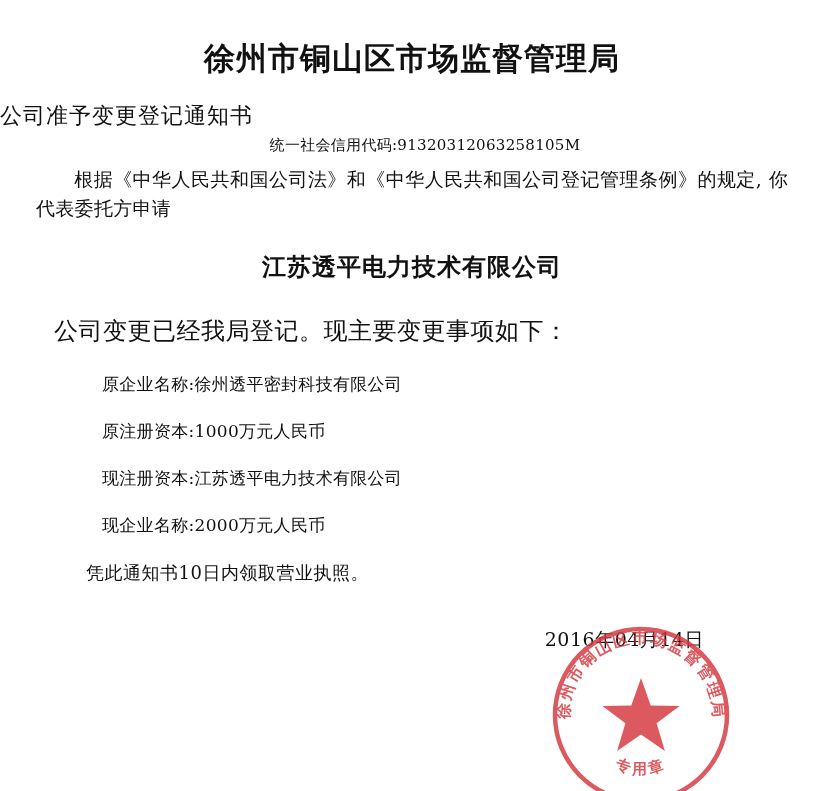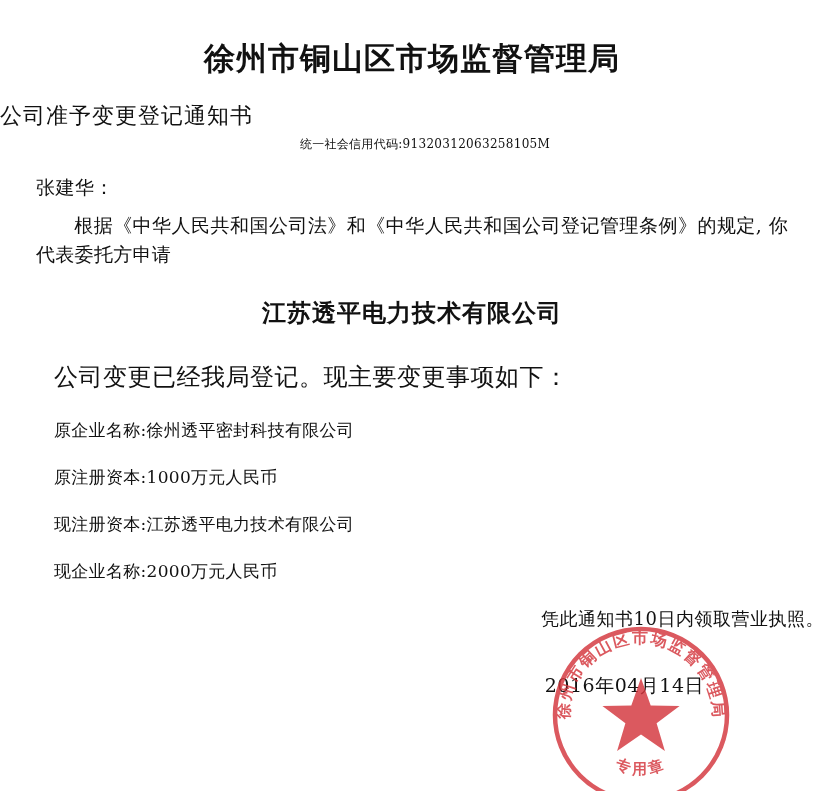--- a/index.html
+++ b/index.html
@@ -41,21 +41,21 @@
     line-height: 1.2;
   }
   .doc-number {
     text-align: center;
     font-size: 15px;
     margin-top: 12px;
     letter-spacing: 0.3px;
   }
   .credit-code {
     text-align: center;
-    font-size: 12px;
+    font-size: 15px;
     margin-top: 6px;
     letter-spacing: 0.3px;
     padding-left: 26px;
   }
 
   
   .addressee {
     font-size: 19px;
     margin: 22px 0 0 36px;
     letter-spacing: 0.5px;
@@ -84,26 +84,26 @@
     letter-spacing: 0.5px;
   }
 
   .changes {
     margin: 26px 0 0 54px;
   }
   .change-row {
     font-size: 17px;
     margin-bottom: 24px;
     letter-spacing: 0.3px;
+    margin-left: 48px;
   }
   .notice-line {
     font-size: 18px;
     margin: 6px 0 0 86px;
     letter-spacing: 0.5px;
-    text-align: right;
   }
 
   .date-line {
     font-size: 19px;
     margin-top: 42px;
     text-align: right;
     padding-right: 120px;
     letter-spacing: 0.5px;
   }
 
@@ -126,21 +126,20 @@
 
 <div class="page">
 
   <div class="org-title">徐州市铜山区市场监督管理局</div>
 
   <div class="doc-title">公司准予变更登记通知书</div>
 
 
   <div class="credit-code">统一社会信用代码:91320312063258105M</div>
 
-  <div class="addressee">张建华：</div>
 
   <div class="para"><span class="indent"></span><span>根据《中华人民共和国公司法》和《中华人民共和国公司登记管理条例》的规定, 你代表委托方申请</span></div>
 
   <div class="company-name">江苏透平电力技术有限公司</div>
 
   <div class="lead-line">公司变更已经我局登记。现主要变更事项如下：</div>
 
   <div class="changes">
     <div class="change-row">
       <span>原企业名称</span><span>:</span><span>徐州透平密封科技有限公司</span>

